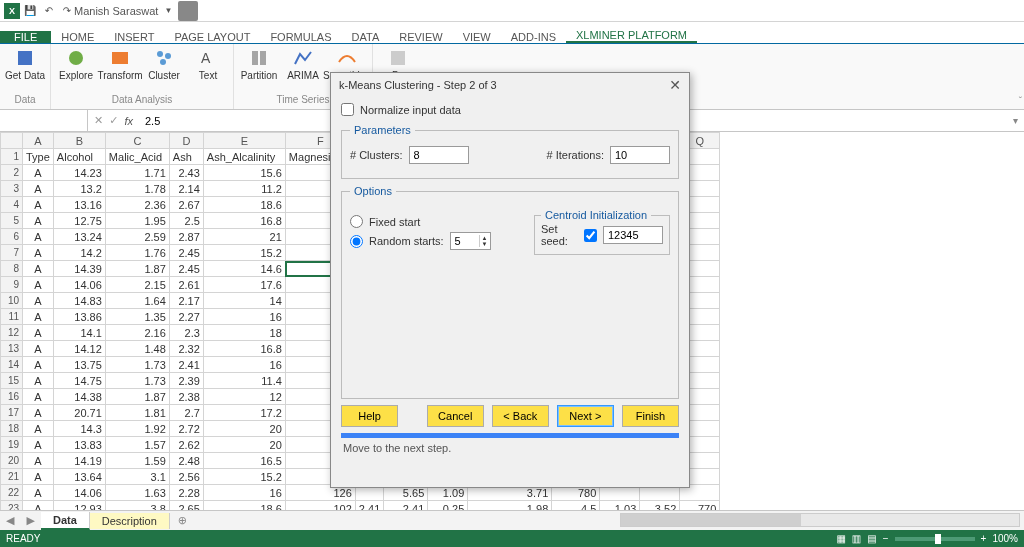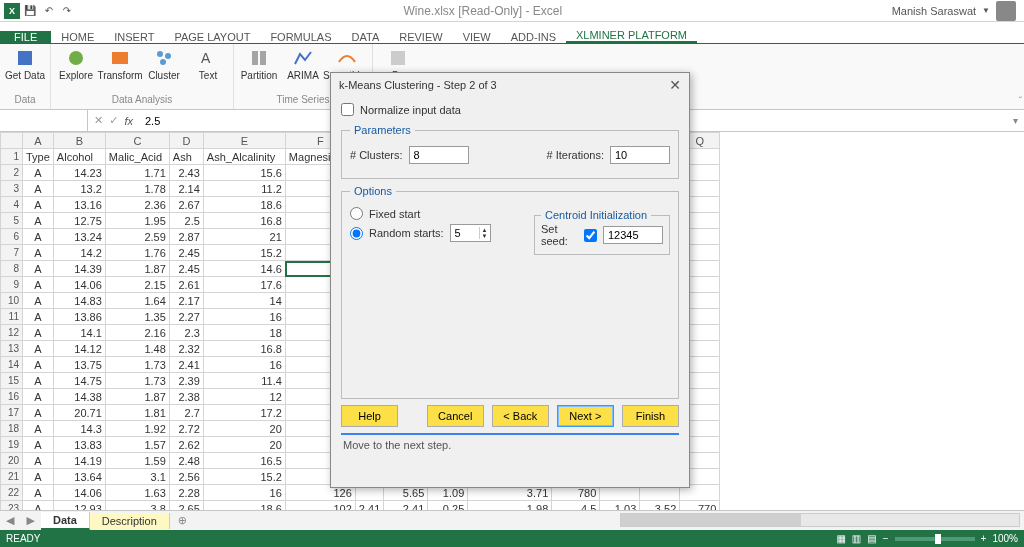--- a/index.html
+++ b/index.html
@@ -73,36 +73,35 @@
   .dialog fieldset legend { color:#15599f; font-size:11px; padding:0 4px; }
   .dialog .row { display:flex; align-items:center; gap:6px; margin:4px 0; }
   .dialog input[type=text]{ border:1px solid #9a9a9a; height:18px; font-size:11px; padding:0 4px; background:#fff;}
   .dialog .spin { display:inline-flex; align-items:center; border:1px solid #9a9a9a; background:#fff; height:18px;}
   .dialog .spin input{ border:none; width:28px; height:16px; font-size:11px; padding:0 4px;}
   .dialog .spin .arrows{ display:flex; flex-direction:column; font-size:6px; line-height:6px; border-left:1px solid #ccc; padding:0 2px;}
   .dialog .innerbox { border:1px solid #bcbcbc; flex:1; margin-left:10px; padding:4px 6px; }
   .dialog .buttons { display:flex; gap:8px; justify-content:center; padding:6px 0; }
   .dialog .buttons button{ width:72px; height:22px; font-size:11px; background:#fde047; border:1px solid #acacac; }
   .dialog .buttons button.focus{ border:1px solid #3399ff; box-shadow:0 0 0 1px #7fbfff inset;}
-  .dialog .hint { font-size:11px; color:#555; padding:4px 2px 0 2px; border-top:2px solid #3b82f6; height:50px;}
+  .dialog .hint { font-size:11px; color:#555; padding:4px 2px 0 2px; border-top:5px solid #3b82f6; height:50px;}
 
   
   .svgicon { width:20px; height:20px; }
 </style>
 </head>
 <body>
 
 <div class="titlebar">
   <div class="left-icons">
     <div class="excel-icon">X</div>
     <div class="qa">💾</div>
     <div class="qa">↶</div>
     <div class="qa">↷</div>
   </div>
-  <div class="title">Wine.xlsx [Read-Only] - Excel</div>
   <div class="user">
     <span>Manish Saraswat</span>
     <span style="font-size:8px;">▼</span>
     <div class="avatar"></div>
   </div>
 </div>
 
 <div class="menu">
   <div class="tab file">FILE</div>
   <div class="tab">HOME</div>
@@ -684,21 +683,21 @@
         <input type="text" style="width: 60px;" value="8">
         <span style="flex:1"></span>
         <span># Iterations:</span>
         <input type="text" style="width: 60px;" value="10">
       </div>
     </fieldset>
 
     <fieldset style="flex:1; position:relative;">
       <legend>Options</legend>
       <div style="display:flex; gap:6px;">
-        <div style="width:170px;">
+        <div style="width:170px;margin-top:8px;">
           <div class="row">
             <input type="radio" name="start" style="">
             <span>Fixed start</span>
           </div>
           <div class="row">
             <input type="radio" name="start" checked="" style="">
             <span>Random starts:</span>
             <span class="spin">
               <input type="text" value="5" style="">
               <span class="arrows">

